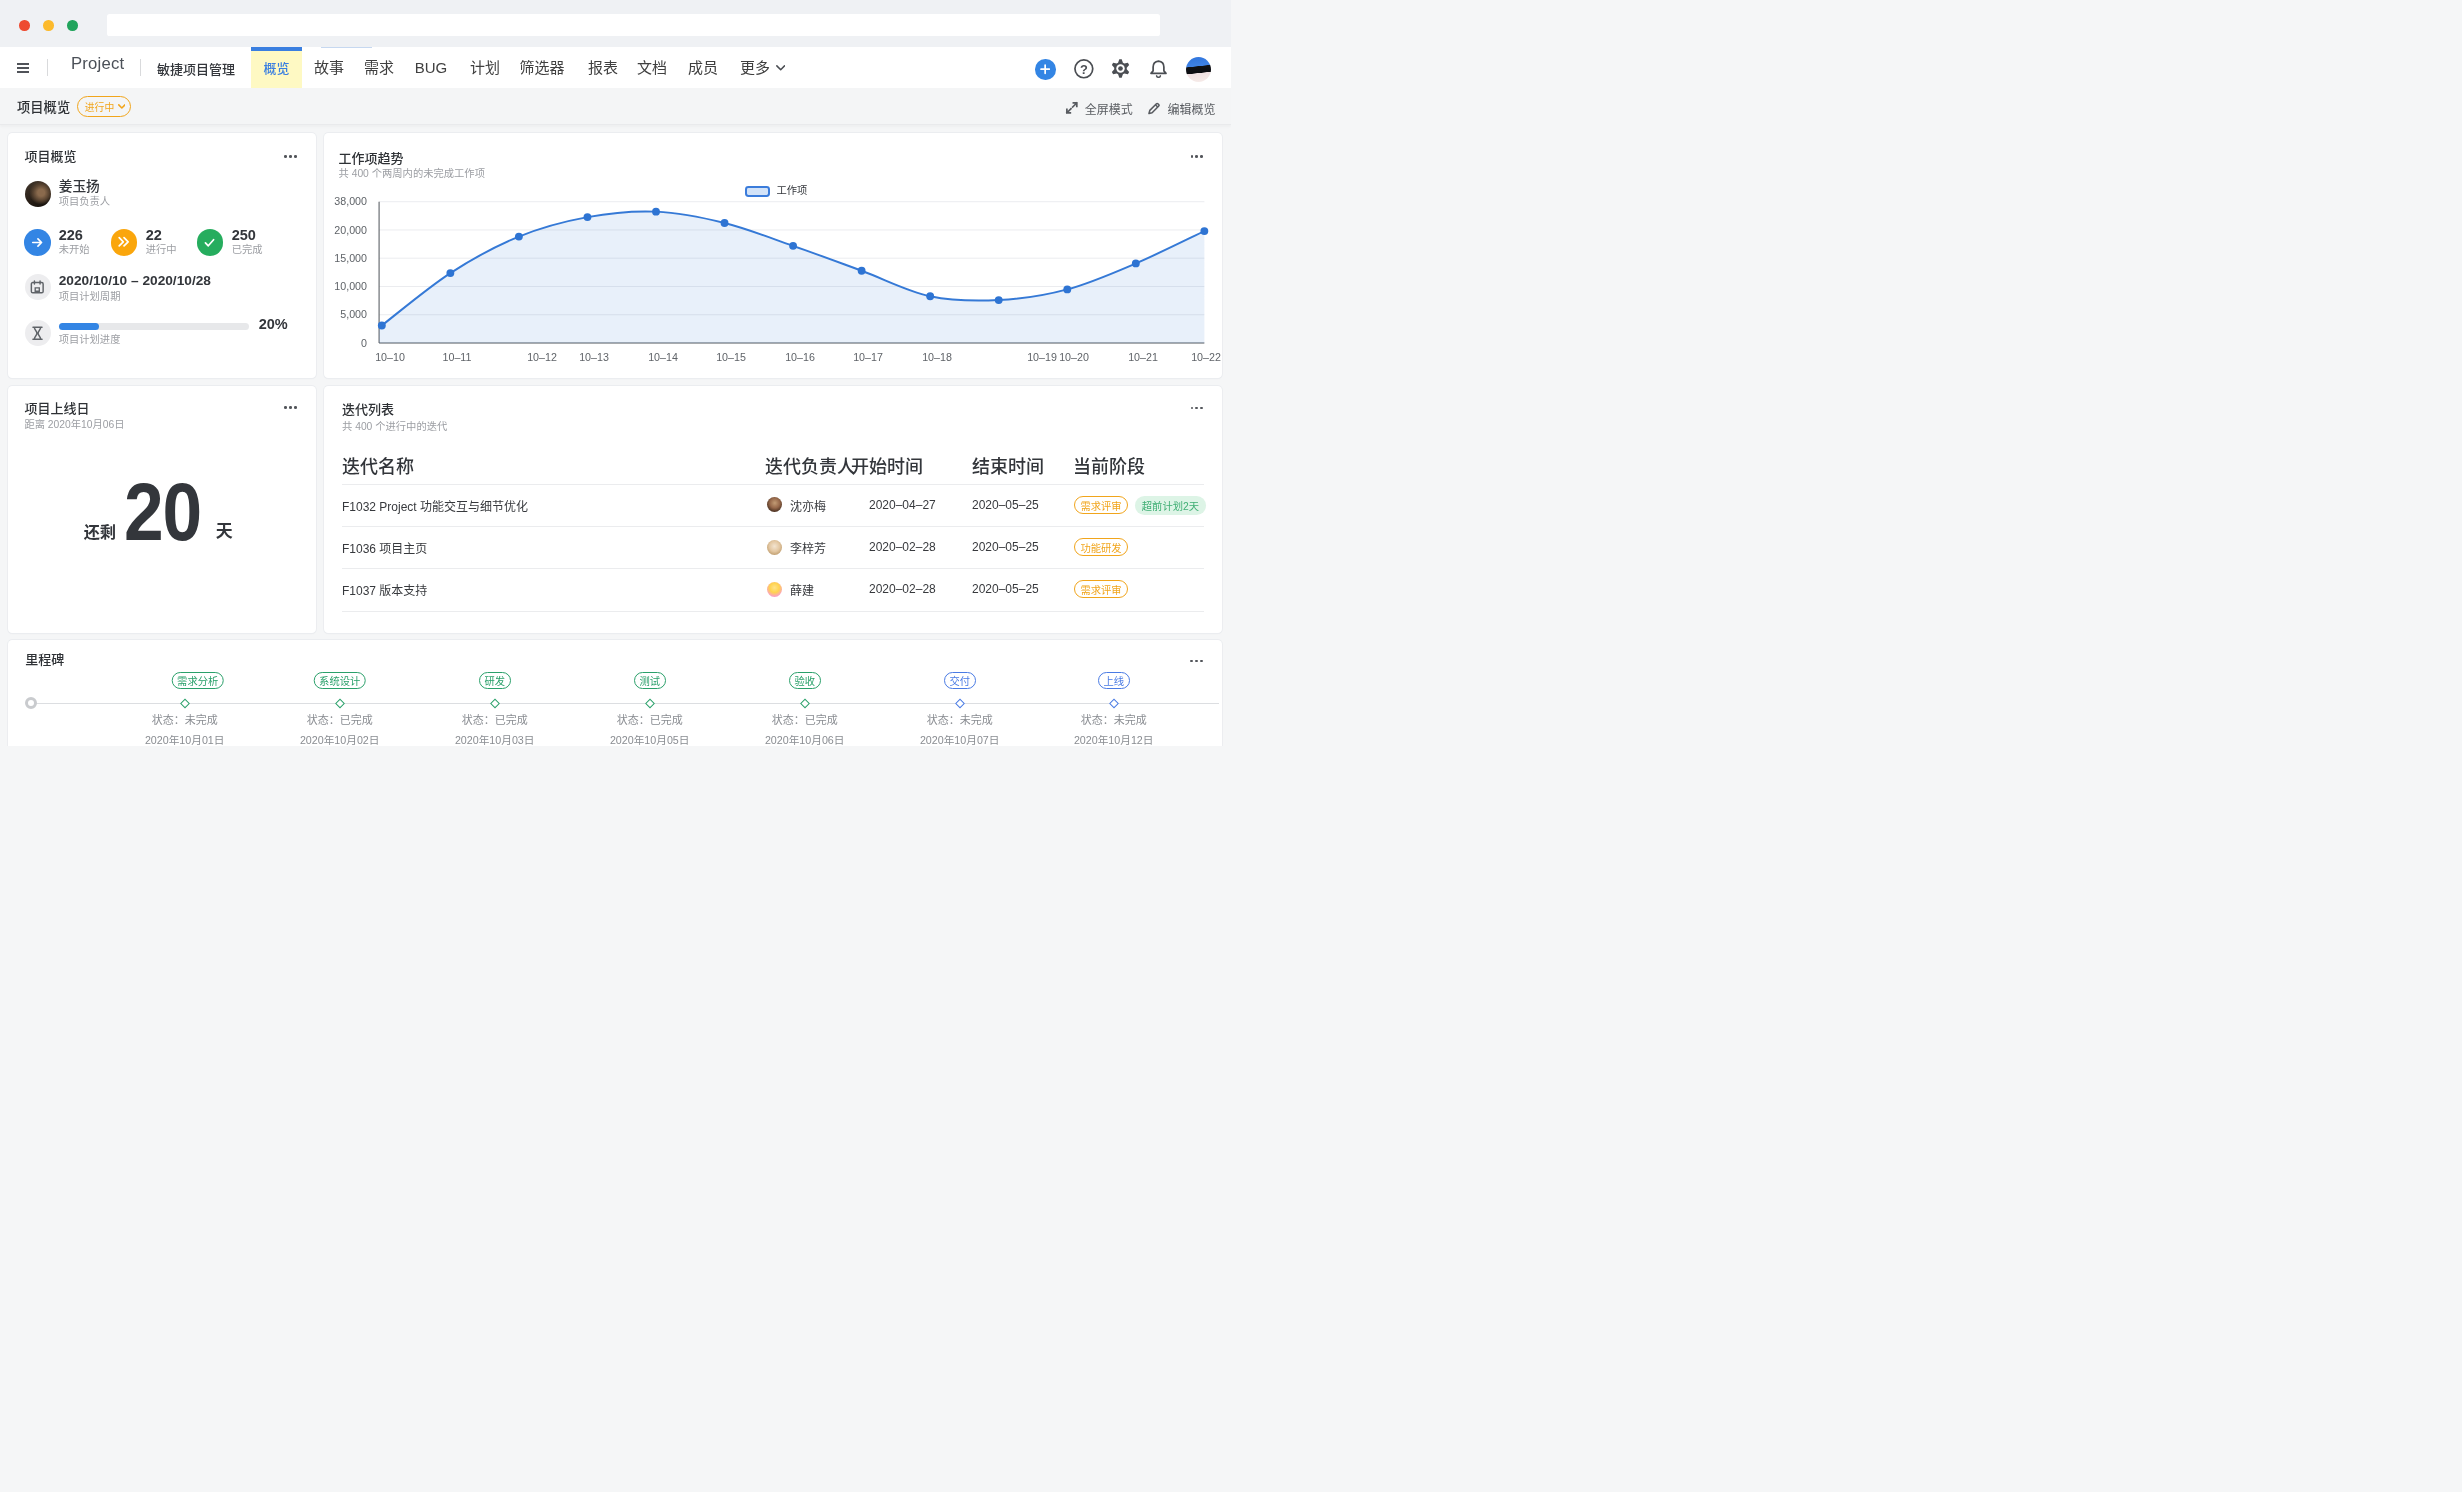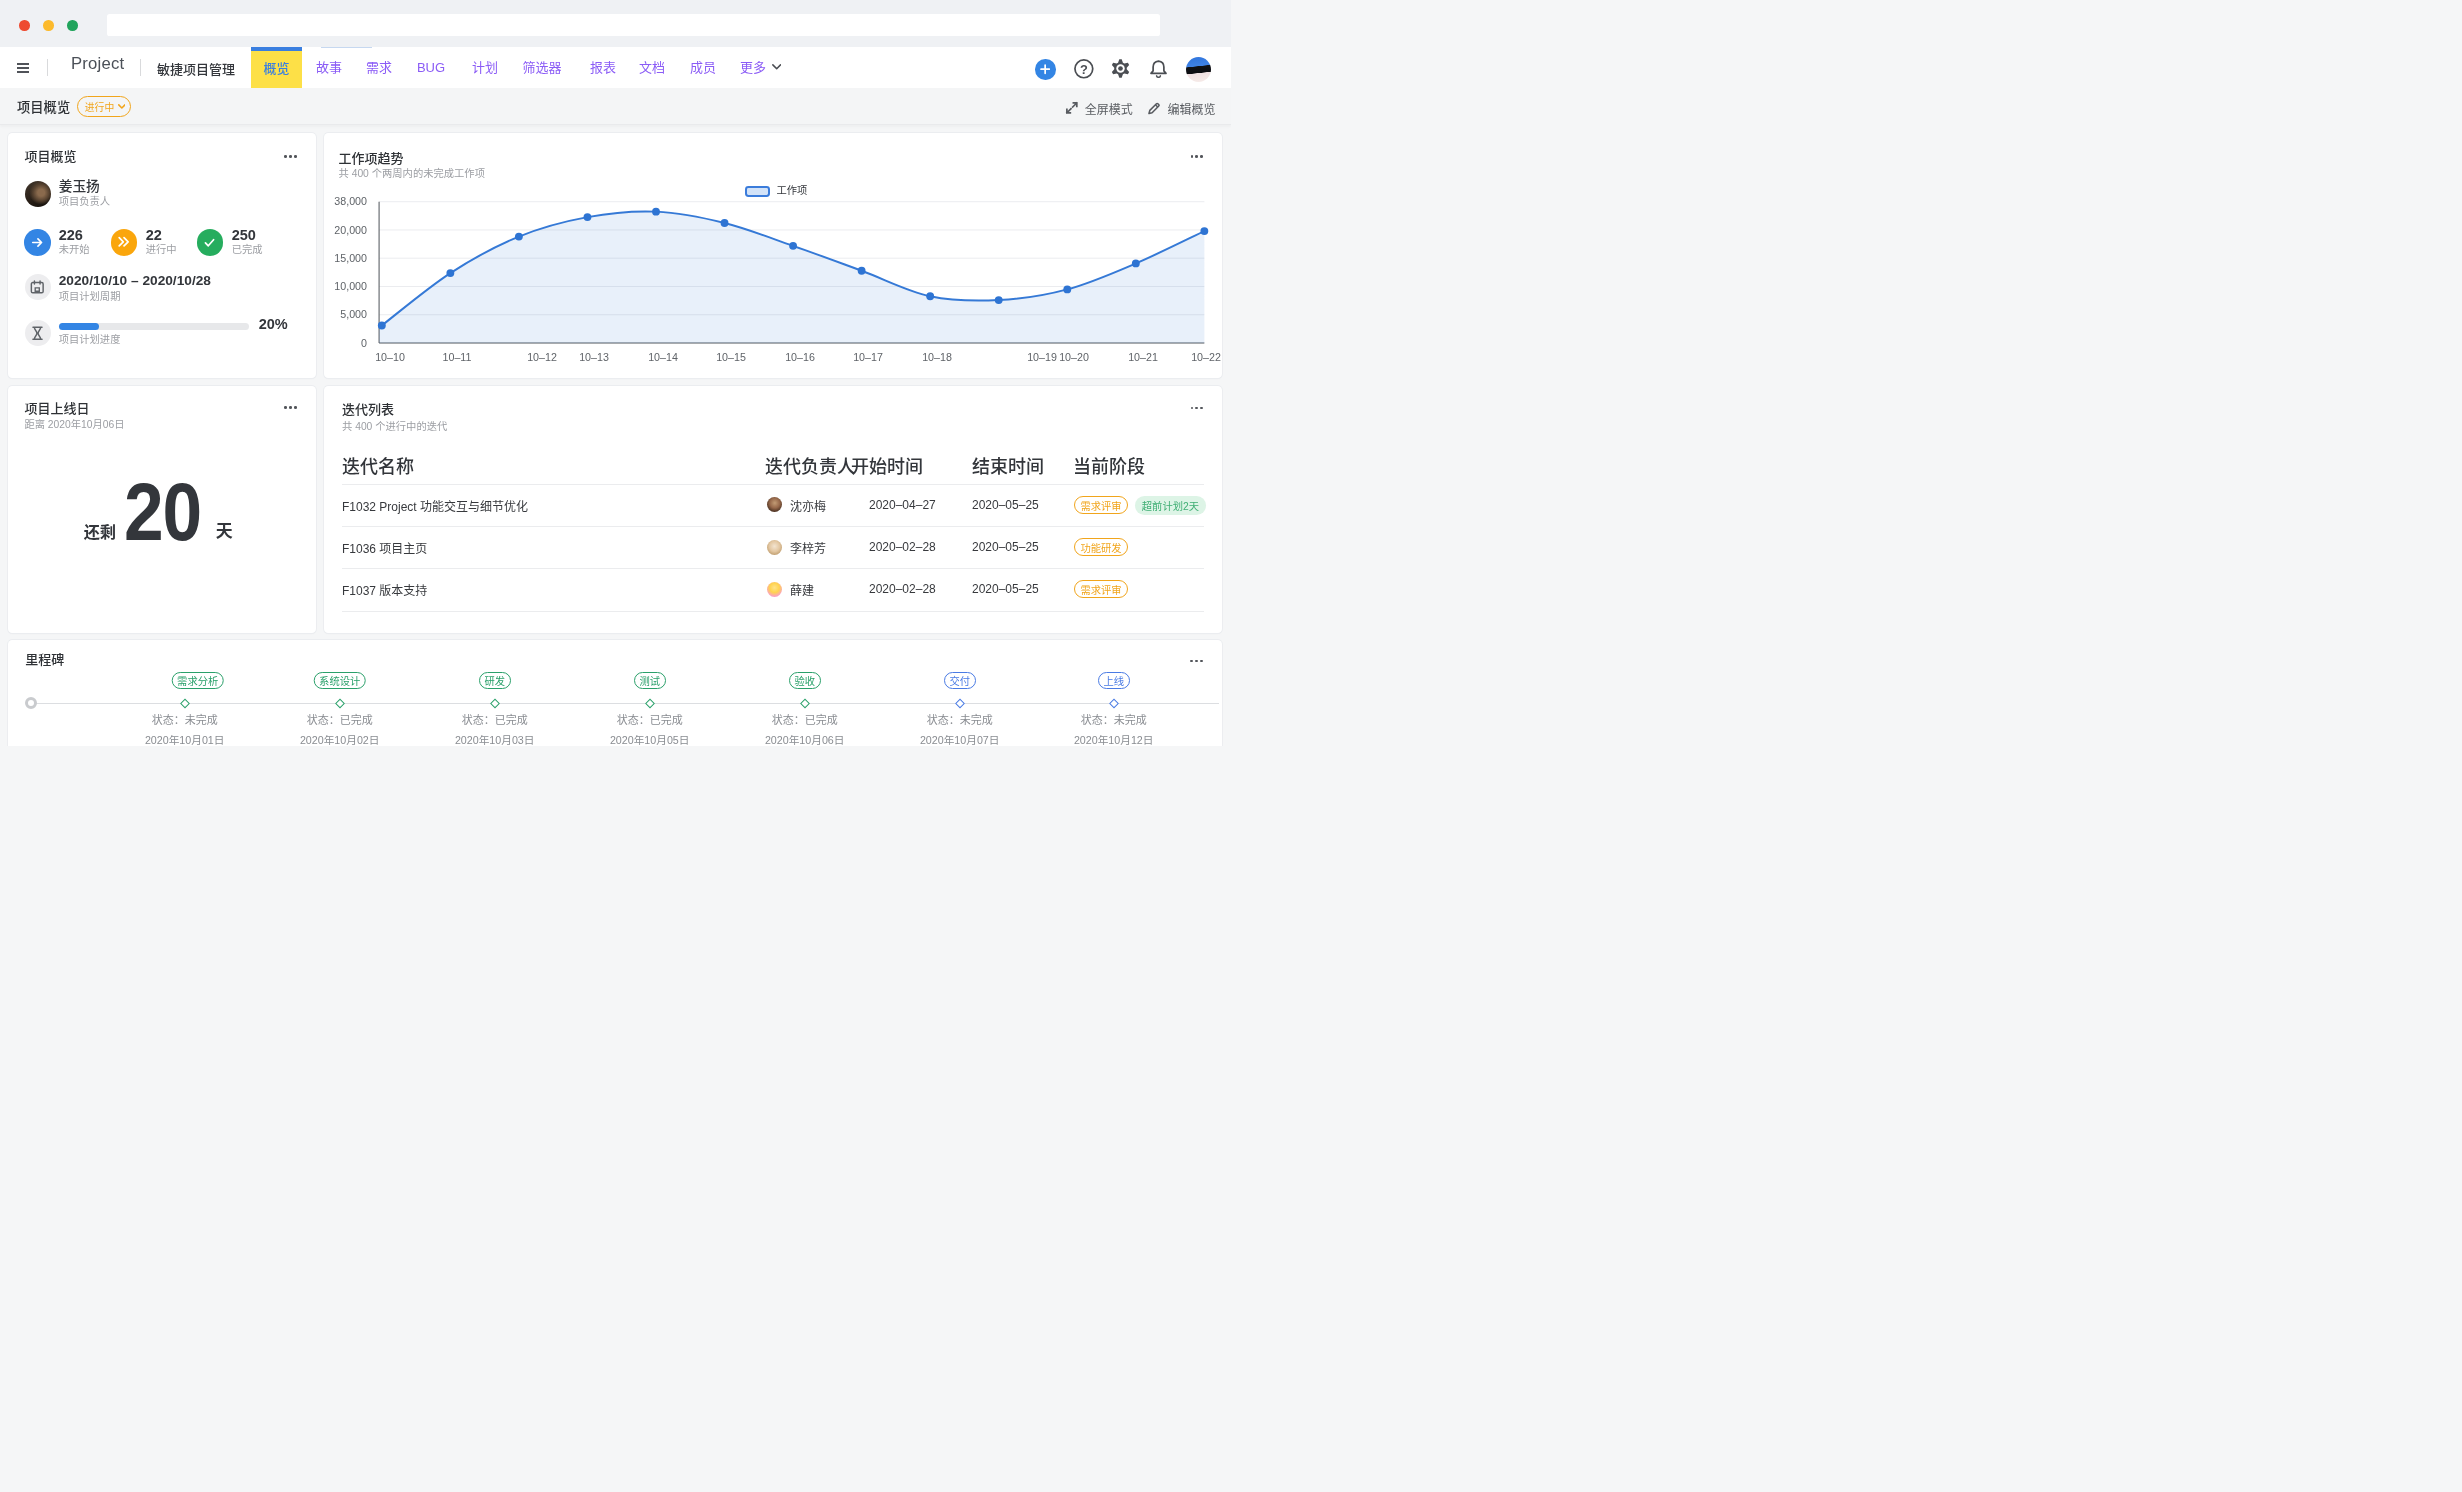--- a/index.html
+++ b/index.html
@@ -8,24 +8,24 @@
 body{font-family:"Liberation Sans","Noto Sans CJK SC",sans-serif;background:#f5f6f7;position:relative;color:#333}
 .chrome{position:absolute;left:0;top:0;width:1231px;height:47px;background:#eff1f4}
 .tl{position:absolute;top:20.3px;width:10.5px;height:10.5px;border-radius:50%}
 .urlbar{position:absolute;left:107px;top:13.7px;width:1053px;height:22.7px;background:#fff;border-radius:2.6px}
 .nav{position:absolute;left:0;top:47px;width:1231px;height:41px;background:#fff}
 .burger{position:absolute;left:17px;top:16px;width:12px;height:10px;display:flex;flex-direction:column;justify-content:space-between}
 .burger i{display:block;height:1.6px;background:#505359}
 .vdiv{position:absolute;top:12.4px;height:16.7px;width:0.9px;background:#d9dadc}
 .brand{position:absolute;left:71px;top:7.3px;font-size:16.7px;color:#4b5058;letter-spacing:0.2px}
 .navproj{position:absolute;left:157px;top:12.4px;font-size:13px;font-weight:500;color:#33363b}
-.activetab{position:absolute;left:251px;top:0;width:51px;height:41px;background:#fde047;color:#3a7fe0;font-size:13px;font-weight:500;display:flex;align-items:center;justify-content:center}
+.activetab{position:absolute;left:251px;top:0;width:51px;height:41px;background:#fef9c3;color:#3a7fe0;font-size:13px;font-weight:500;display:flex;align-items:center;justify-content:center}
 .activebar{position:absolute;left:0;top:0;width:100%;height:3.8px;background:#3a7fe0}
 .ghostbar{position:absolute;left:321px;top:0;width:51px;height:1.1px;background:#c6d8f0}
-.tab{position:absolute;top:0;height:41px;line-height:41px;font-size:13px;color:#8b5cf6;white-space:nowrap}
+.tab{position:absolute;top:0;height:41px;line-height:41px;font-size:15px;color:#404040;white-space:nowrap}
 .plusbtn{position:absolute;left:1035px;top:12.2px;width:20.5px;height:20.5px;border-radius:50%;background:#3385e4;display:flex;align-items:center;justify-content:center}
 .navicon{position:absolute;top:12px;width:19.7px;height:19.7px;display:flex;align-items:center;justify-content:center}
 .avatar-top{position:absolute;left:1186px;top:9.7px;width:25px;height:25px;border-radius:50%;background:linear-gradient(174deg,#2f74dc 0%,#3f83e6 37%,#101217 39%,#0b0c10 62%,#efe0e2 64%,#f7ece9 100%)}
 .subhead{position:absolute;left:0;top:88px;width:1231px;height:37px;background:#f4f5f6;border-bottom:0.9px solid #e9eaec;box-shadow:0 1.7px 2.6px rgba(0,0,0,.03)}
 .subtitle{position:absolute;left:17px;top:9px;font-size:13.3px;font-weight:500;color:#2e3135}
 .statuspill{position:absolute;left:77px;top:8.1px;height:21px;padding:0 4.3px 0 6.8px;border:1.3px solid #f1a51c;border-radius:11px;display:flex;align-items:center;font-size:9.8px;color:#f1a51c}
 .subaction{position:absolute;top:11.5px;display:flex;align-items:center;font-size:12px;color:#595c61}
 .card{position:absolute;background:#fff;border-radius:4.3px;box-shadow:0 0 0 0.9px #ebedf0,0 0.9px 1.7px rgba(31,35,41,.04)}
 .ctitle{position:absolute;font-size:13px;font-weight:500;color:#2e3135;line-height:1.2}
 .gt{position:absolute;font-size:10.3px;color:#9c9ea3;white-space:nowrap;line-height:1.2}

